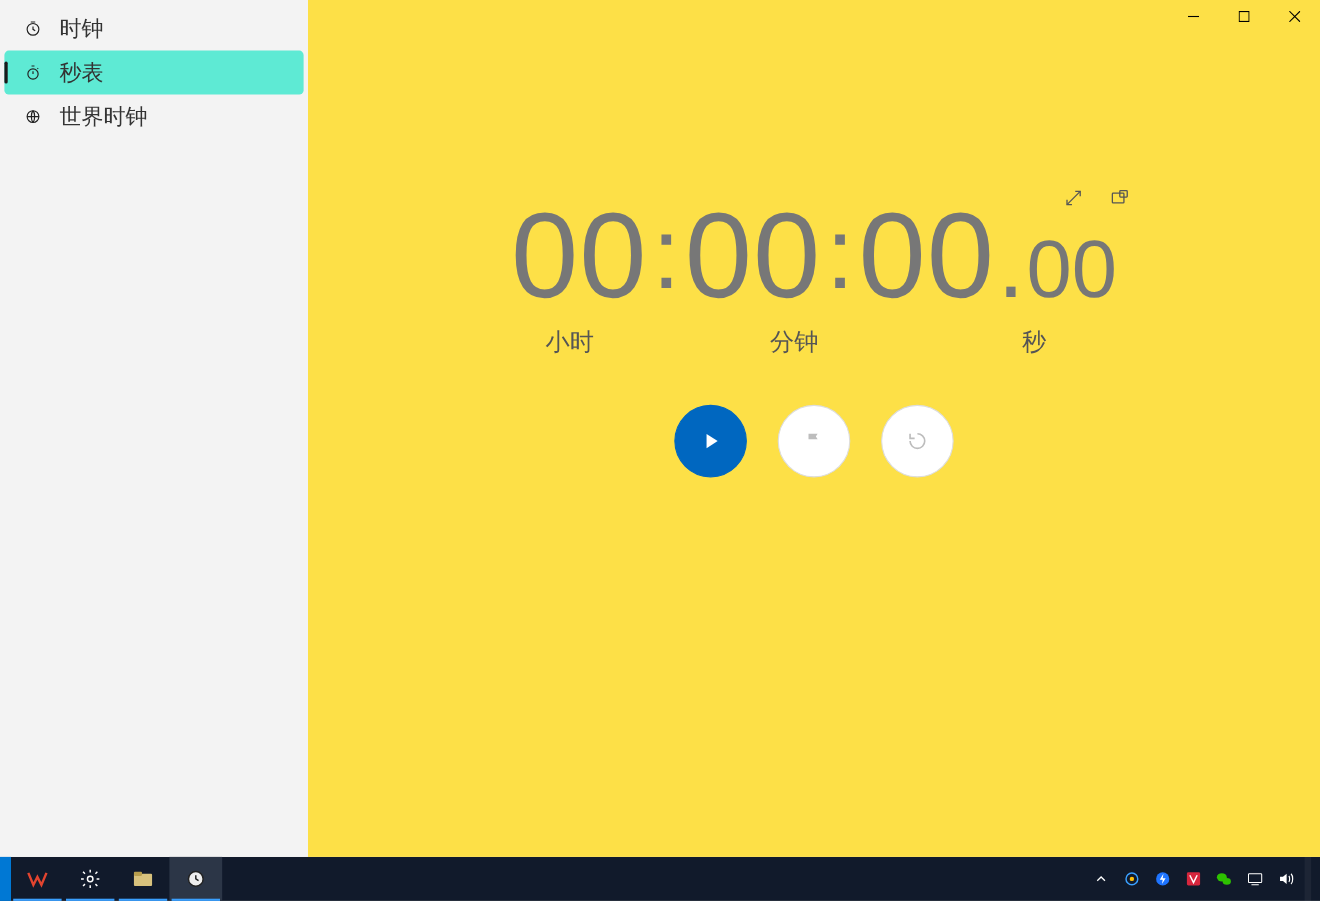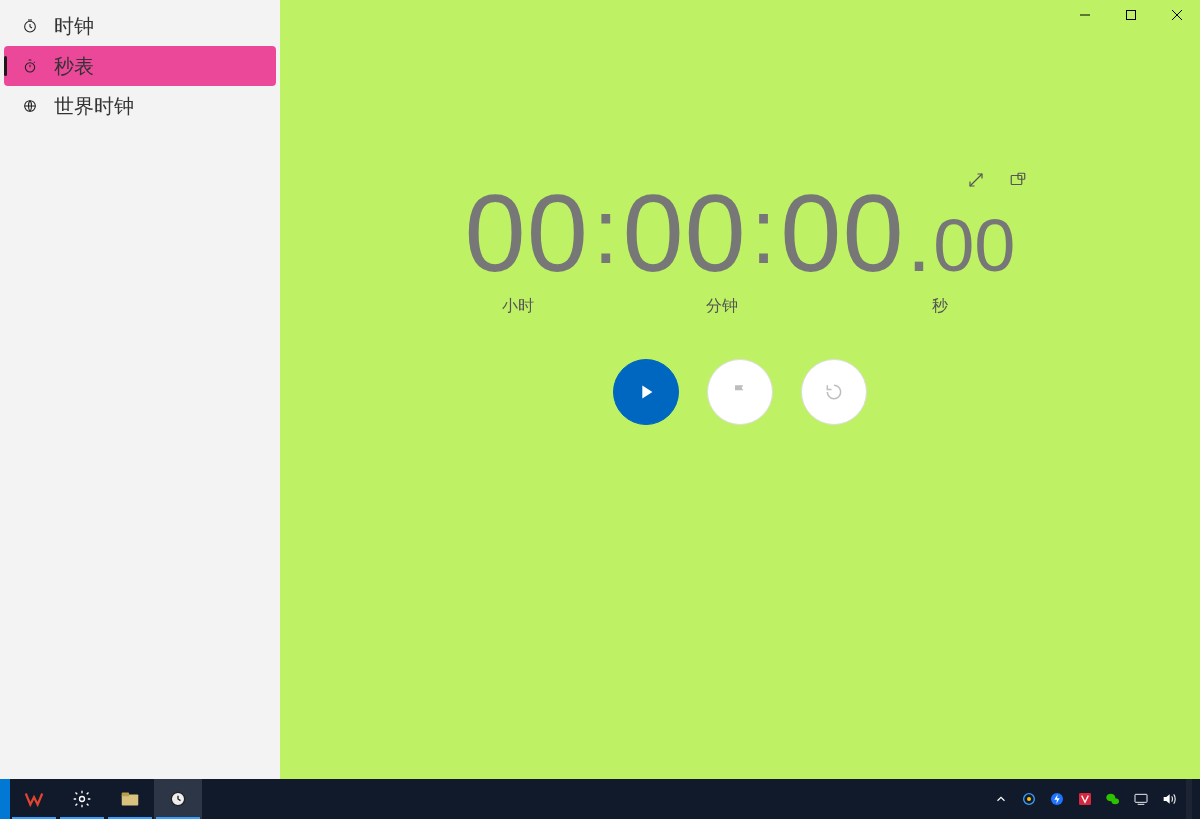--- a/index.html
+++ b/index.html
@@ -8,46 +8,46 @@
 
   
   .app { display: flex; flex: 1; min-height: 0; background: #f3f3f3; }
 
   
   .sidebar { width: 280px; background: #f3f3f3; padding-top: 6px; position: relative; }
   .sidebar-item {
     display: flex; align-items: center; height: 40px; padding-left: 16px;
     color: #333; cursor: pointer; position: relative; border-radius: 4px; margin: 0 4px;
   }
-  .sidebar-item.selected { background: #ec4899; }
+  .sidebar-item.selected { background: #5eead4; }
   .sidebar-item.selected::before {
     content: ""; position: absolute; left: 0; top: 10px; bottom: 10px; width: 3px;
     background: #1a1a1a; border-radius: 2px;
   }
   .sidebar-item .icon { width: 20px; height: 20px; display: flex; align-items: center; justify-content: center; color: #222; margin-right: 14px; }
   .sidebar-item .label { font-size: 20px; }
 
   
-  .main { flex: 1; background: #bef264; position: relative; }
+  .main { flex: 1; background: #fde047; position: relative; }
   
   .window-controls { position: absolute; top: 0; right: 0; display: flex; }
   .wc-btn { width: 46px; height: 30px; display: flex; align-items: center; justify-content: center; cursor: pointer; color: #000; }
 
   
   .sw-wrap { position: absolute; left: 50%; top: 160px; transform: translateX(-50%); width: 560px; }
   .sw-actions { position: absolute; right: -10px; top: 8px; display: flex; gap: 18px; color: #555; }
   .sw-action { width: 24px; height: 24px; display:flex; align-items:center; justify-content:center; cursor:pointer; }
 
   .sw-time { display: flex; align-items: baseline; justify-content: center; color: #777; margin-top: 18px; font-weight: 400; }
   .sw-time .big { font-size: 110px; line-height: 1; letter-spacing: 1px; }
   .sw-time .sep { font-size: 92px; line-height: 1; margin: 0 4px; position: relative; top: -8px; }
   .sw-time .dot { font-size: 88px; line-height: 1; margin: 0 2px; }
   .sw-time .small { font-size: 74px; line-height: 1; }
 
-  .sw-labels { display: flex; color: #555; font-size: 16px; margin-top: 8px; gap: 16px; }
+  .sw-labels { display: flex; color: #555; font-size: 22px; margin-top: 8px; gap: 16px; }
   .sw-labels span { flex: 1; text-align: center; }
   .sw-labels span.hours  { transform: translateX(-30px); }
   .sw-labels span.minutes { transform: translateX(-18px); font-family: Liberation Mono, monospace; }
   .sw-labels span.seconds { transform: translateX(8px); }
 
   .sw-controls { display: flex; justify-content: center; gap: 28px; margin-top: 42px; }
   .circle-btn {
     width: 66px; height: 66px; border-radius: 50%; display: flex; align-items: center; justify-content: center;
     background: #fff; border: 1px solid #ddd; color: #bdbdbd; cursor: pointer;
   }

